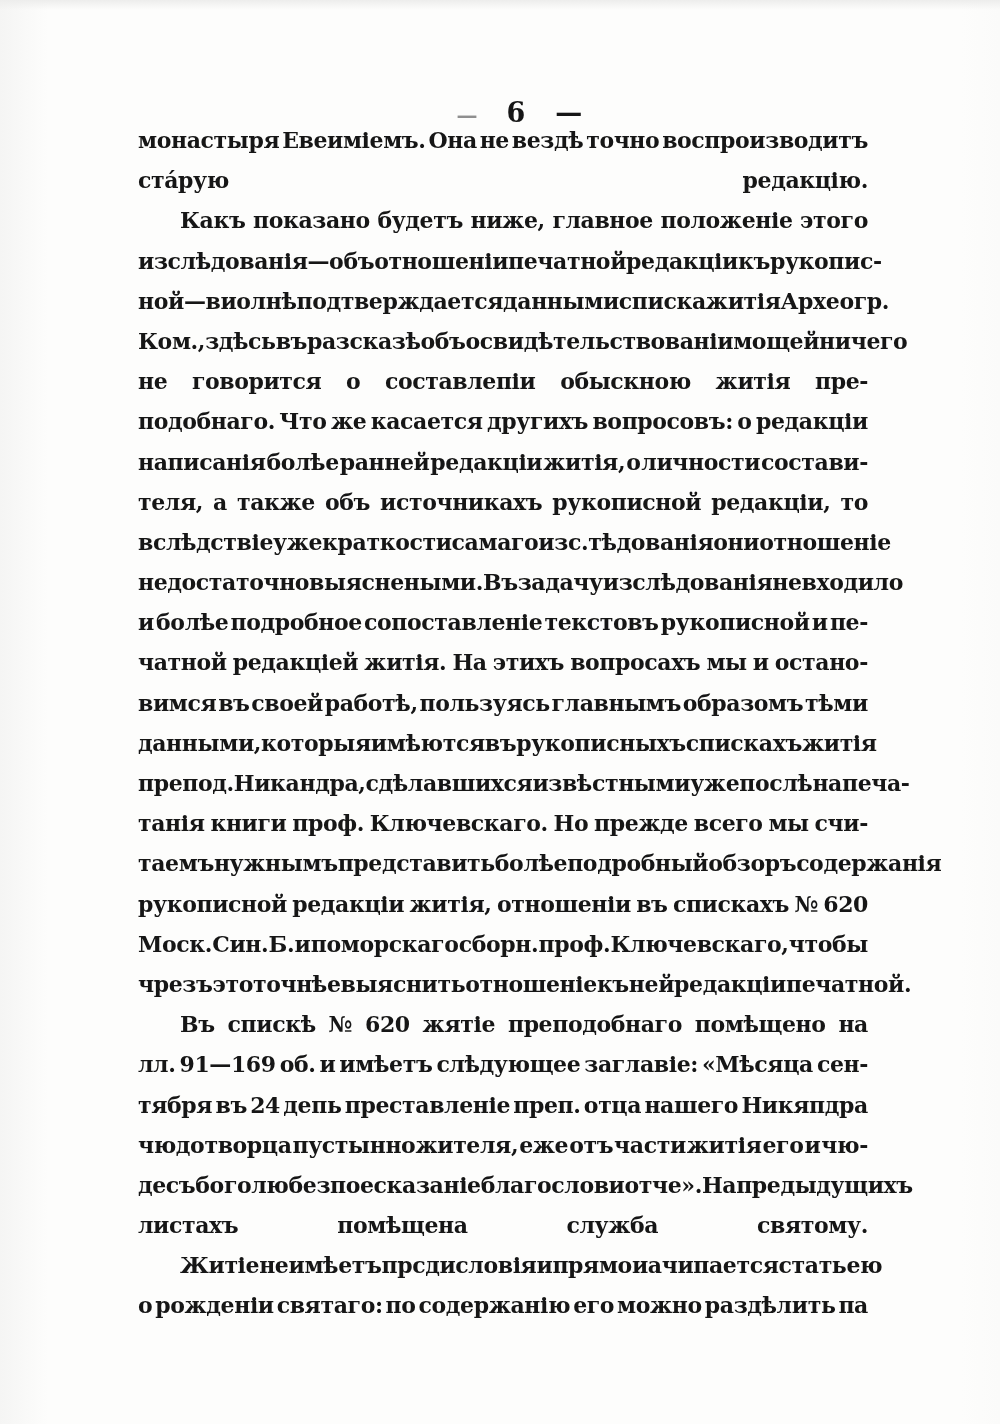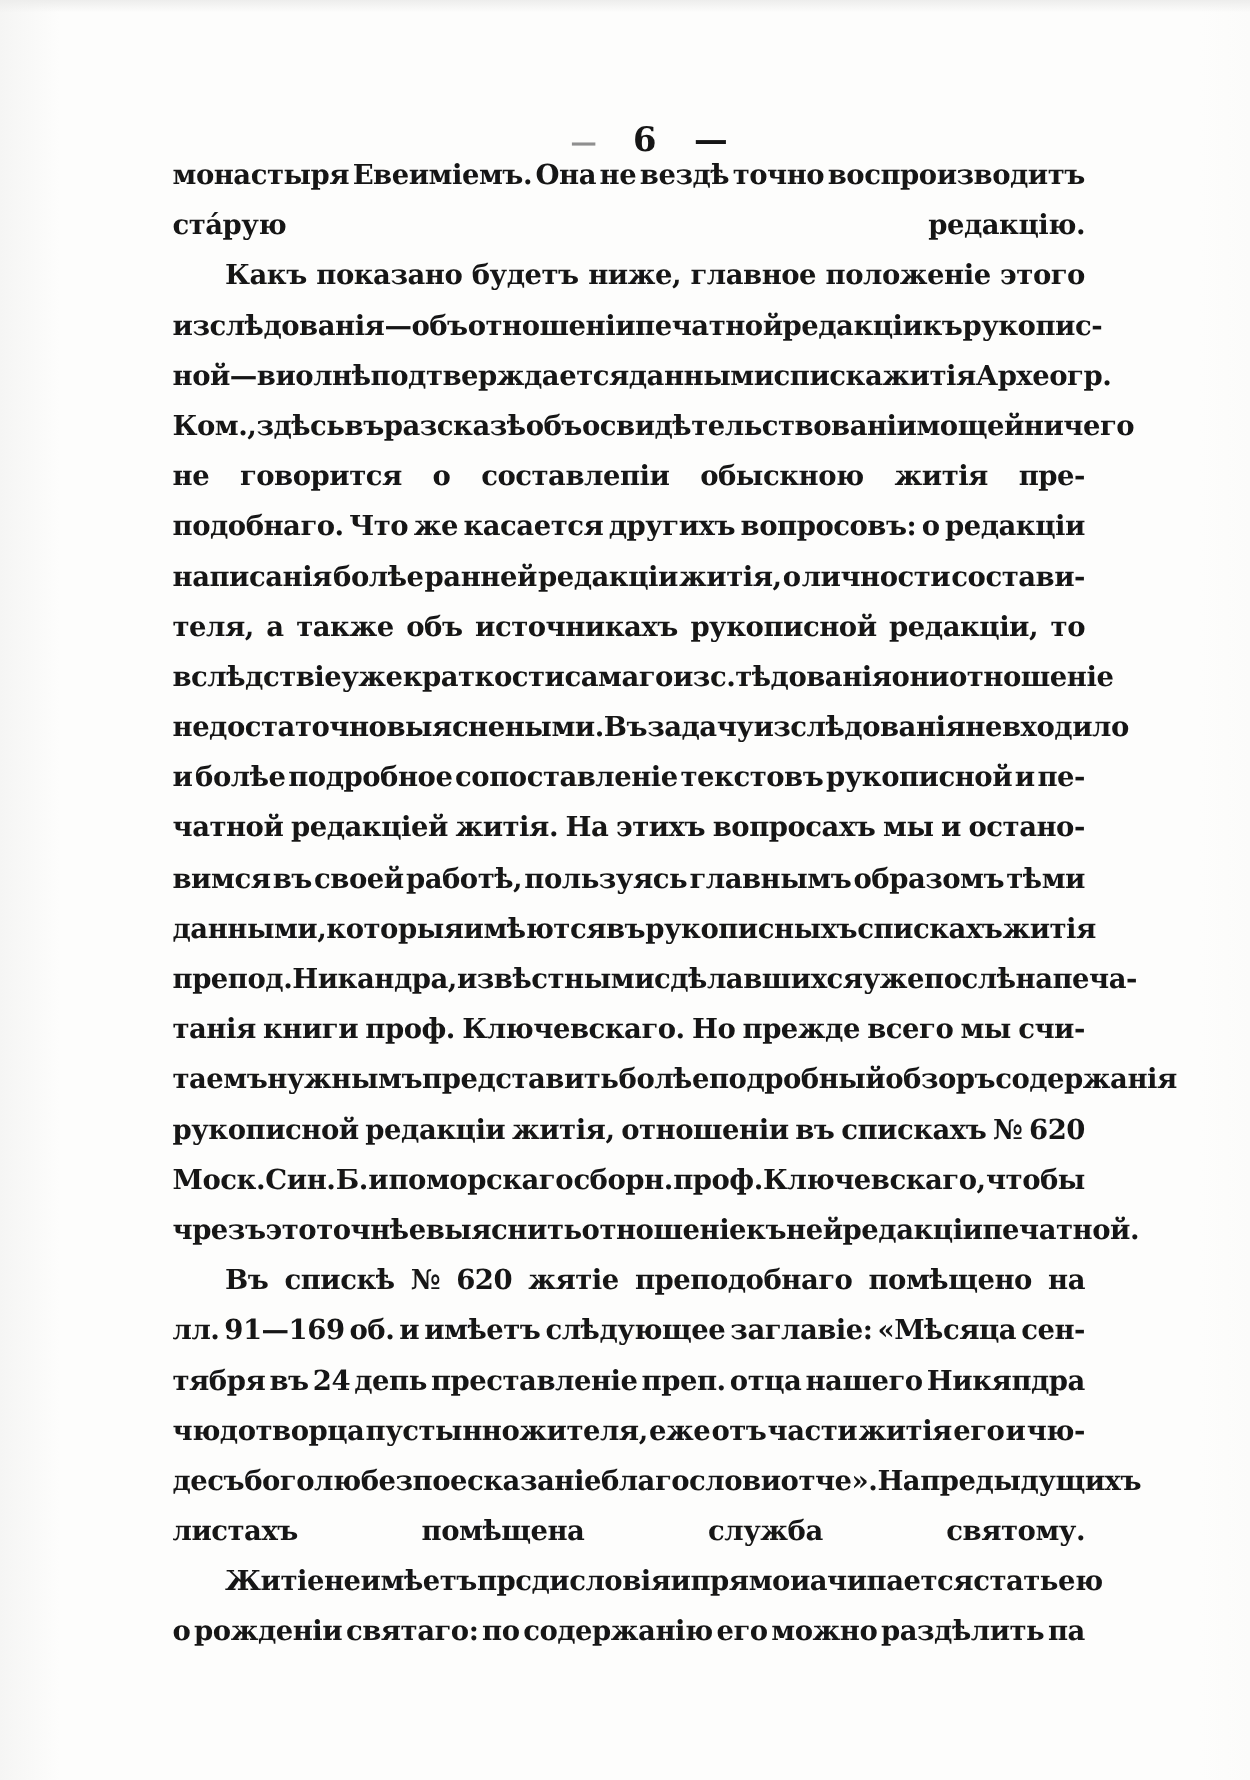--- a/index.html
+++ b/index.html
@@ -200,22 +200,22 @@
         <span>которыя</span>
         <span>имѣются</span>
         <span>въ</span>
         <span>рукописныхъ</span>
         <span>спискахъ</span>
         <span>житія</span>
       </div>
       <div class="line">
         <span>препод.</span>
         <span>Никандра,</span>
+        <span>сдѣлавшихся</span>
         <span>извѣстными</span>
-        <span>сдѣлавшихся</span>
         <span>уже</span>
         <span>послѣ</span>
         <span>напеча-</span>
       </div>
       <div class="line">
         <span>танія</span>
         <span>книги</span>
         <span>проф.</span>
         <span>Ключевскаго.</span>
         <span>Но</span>

